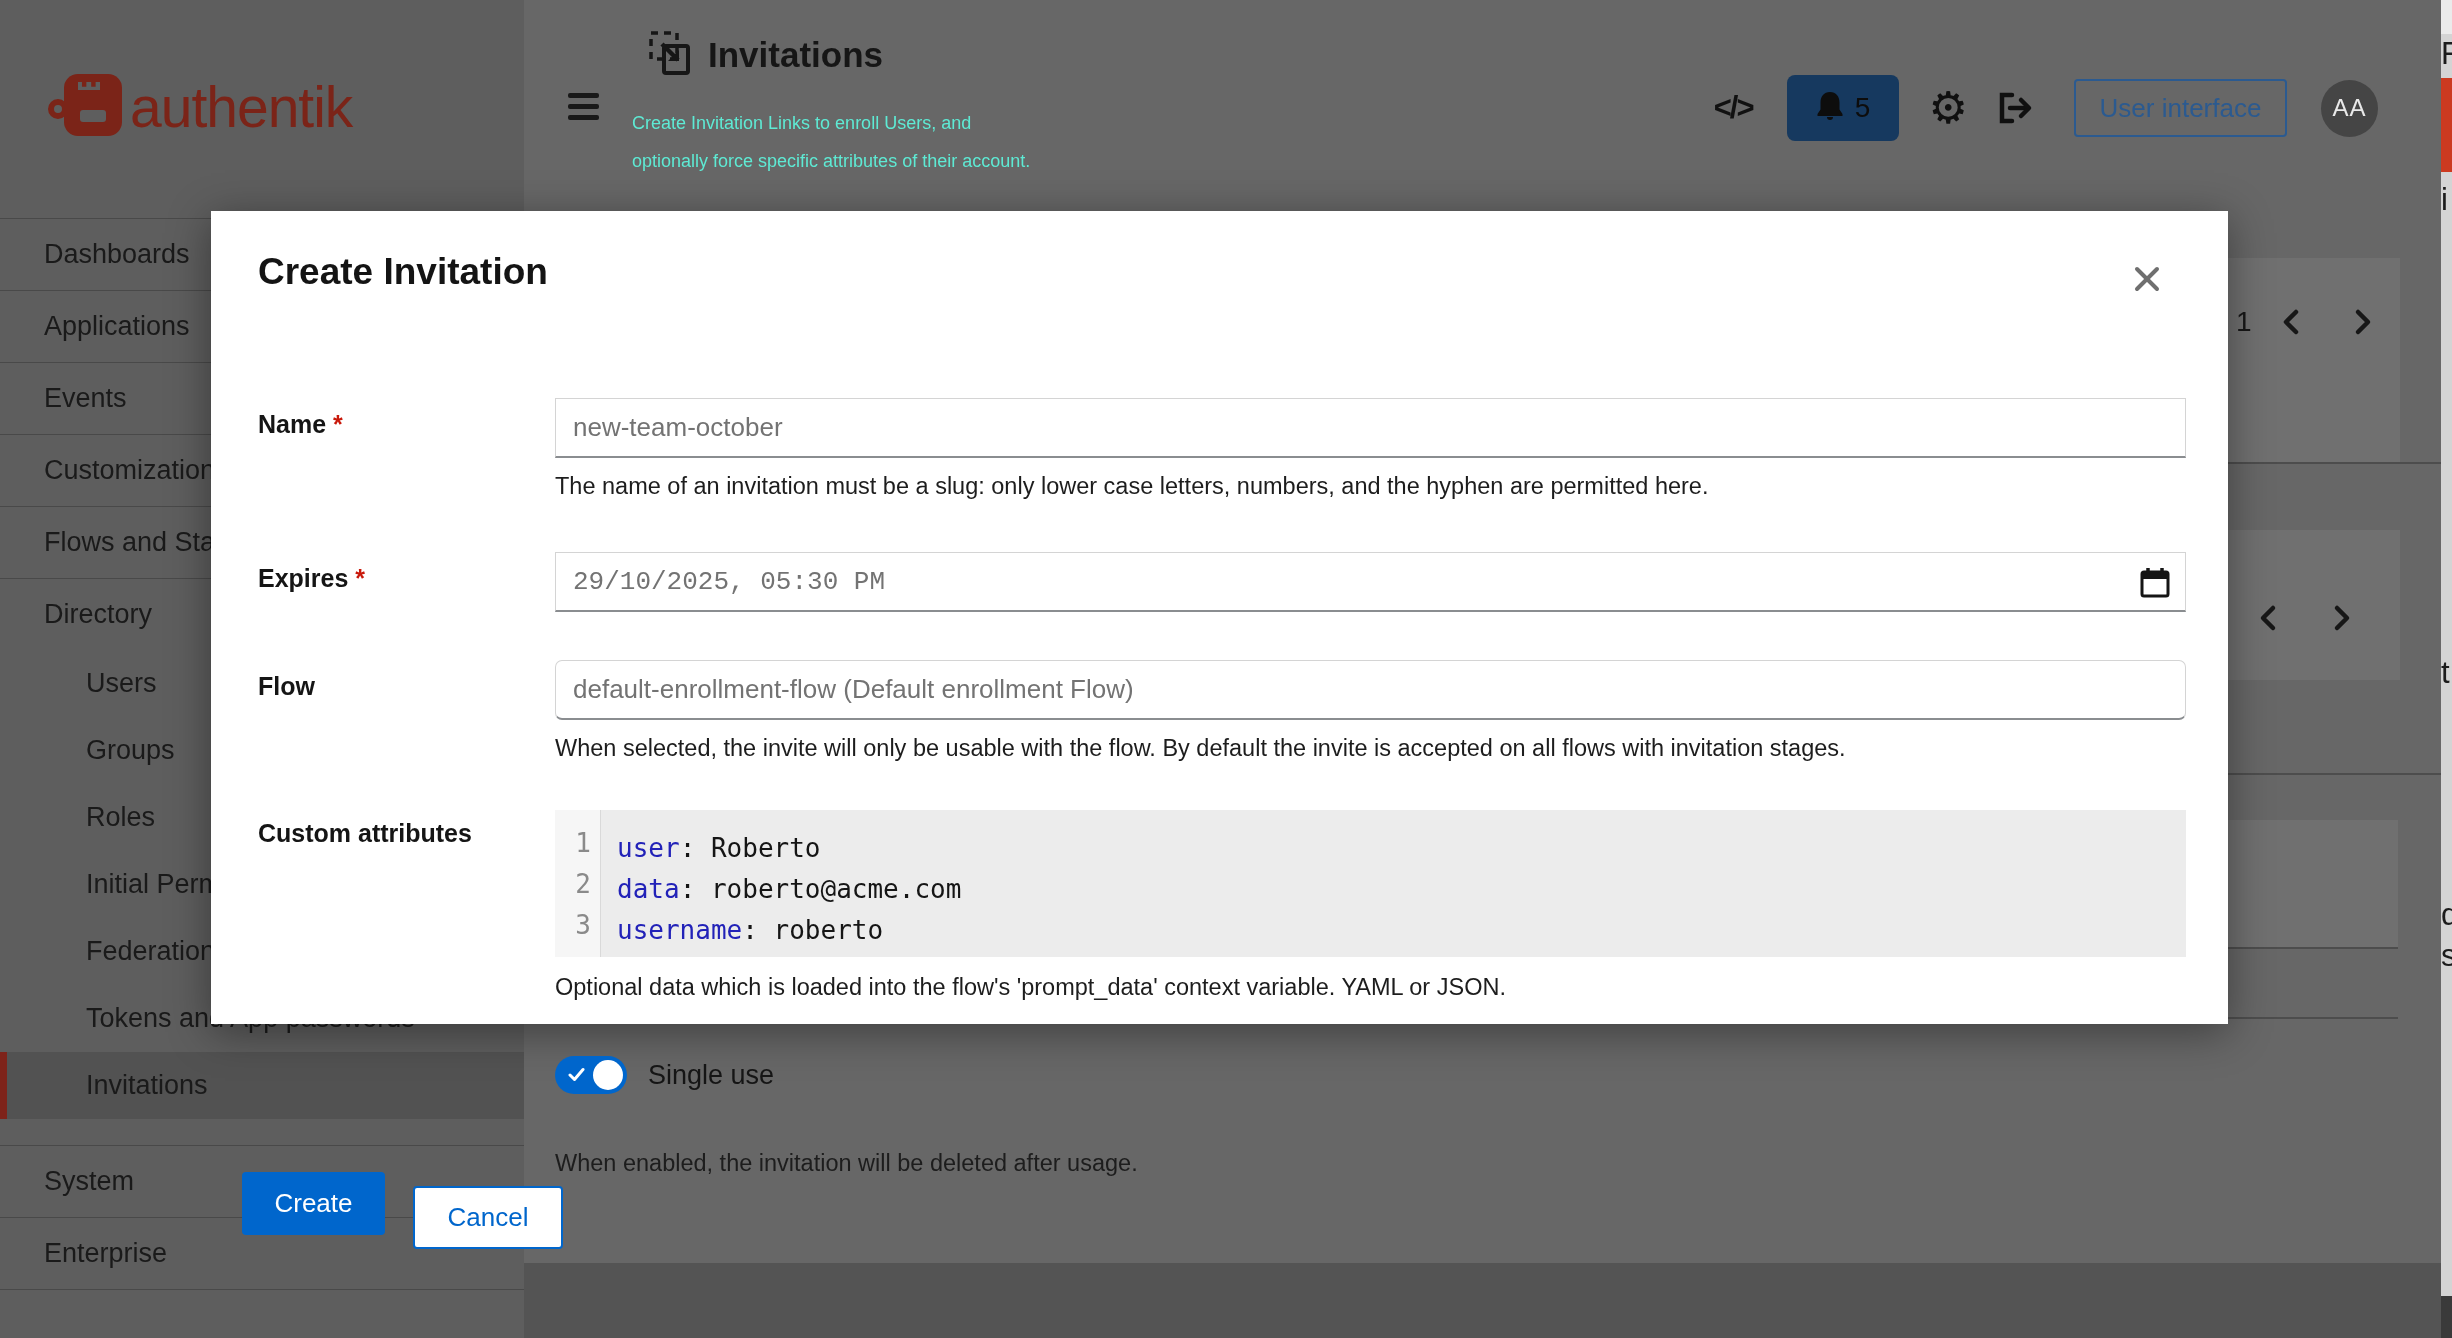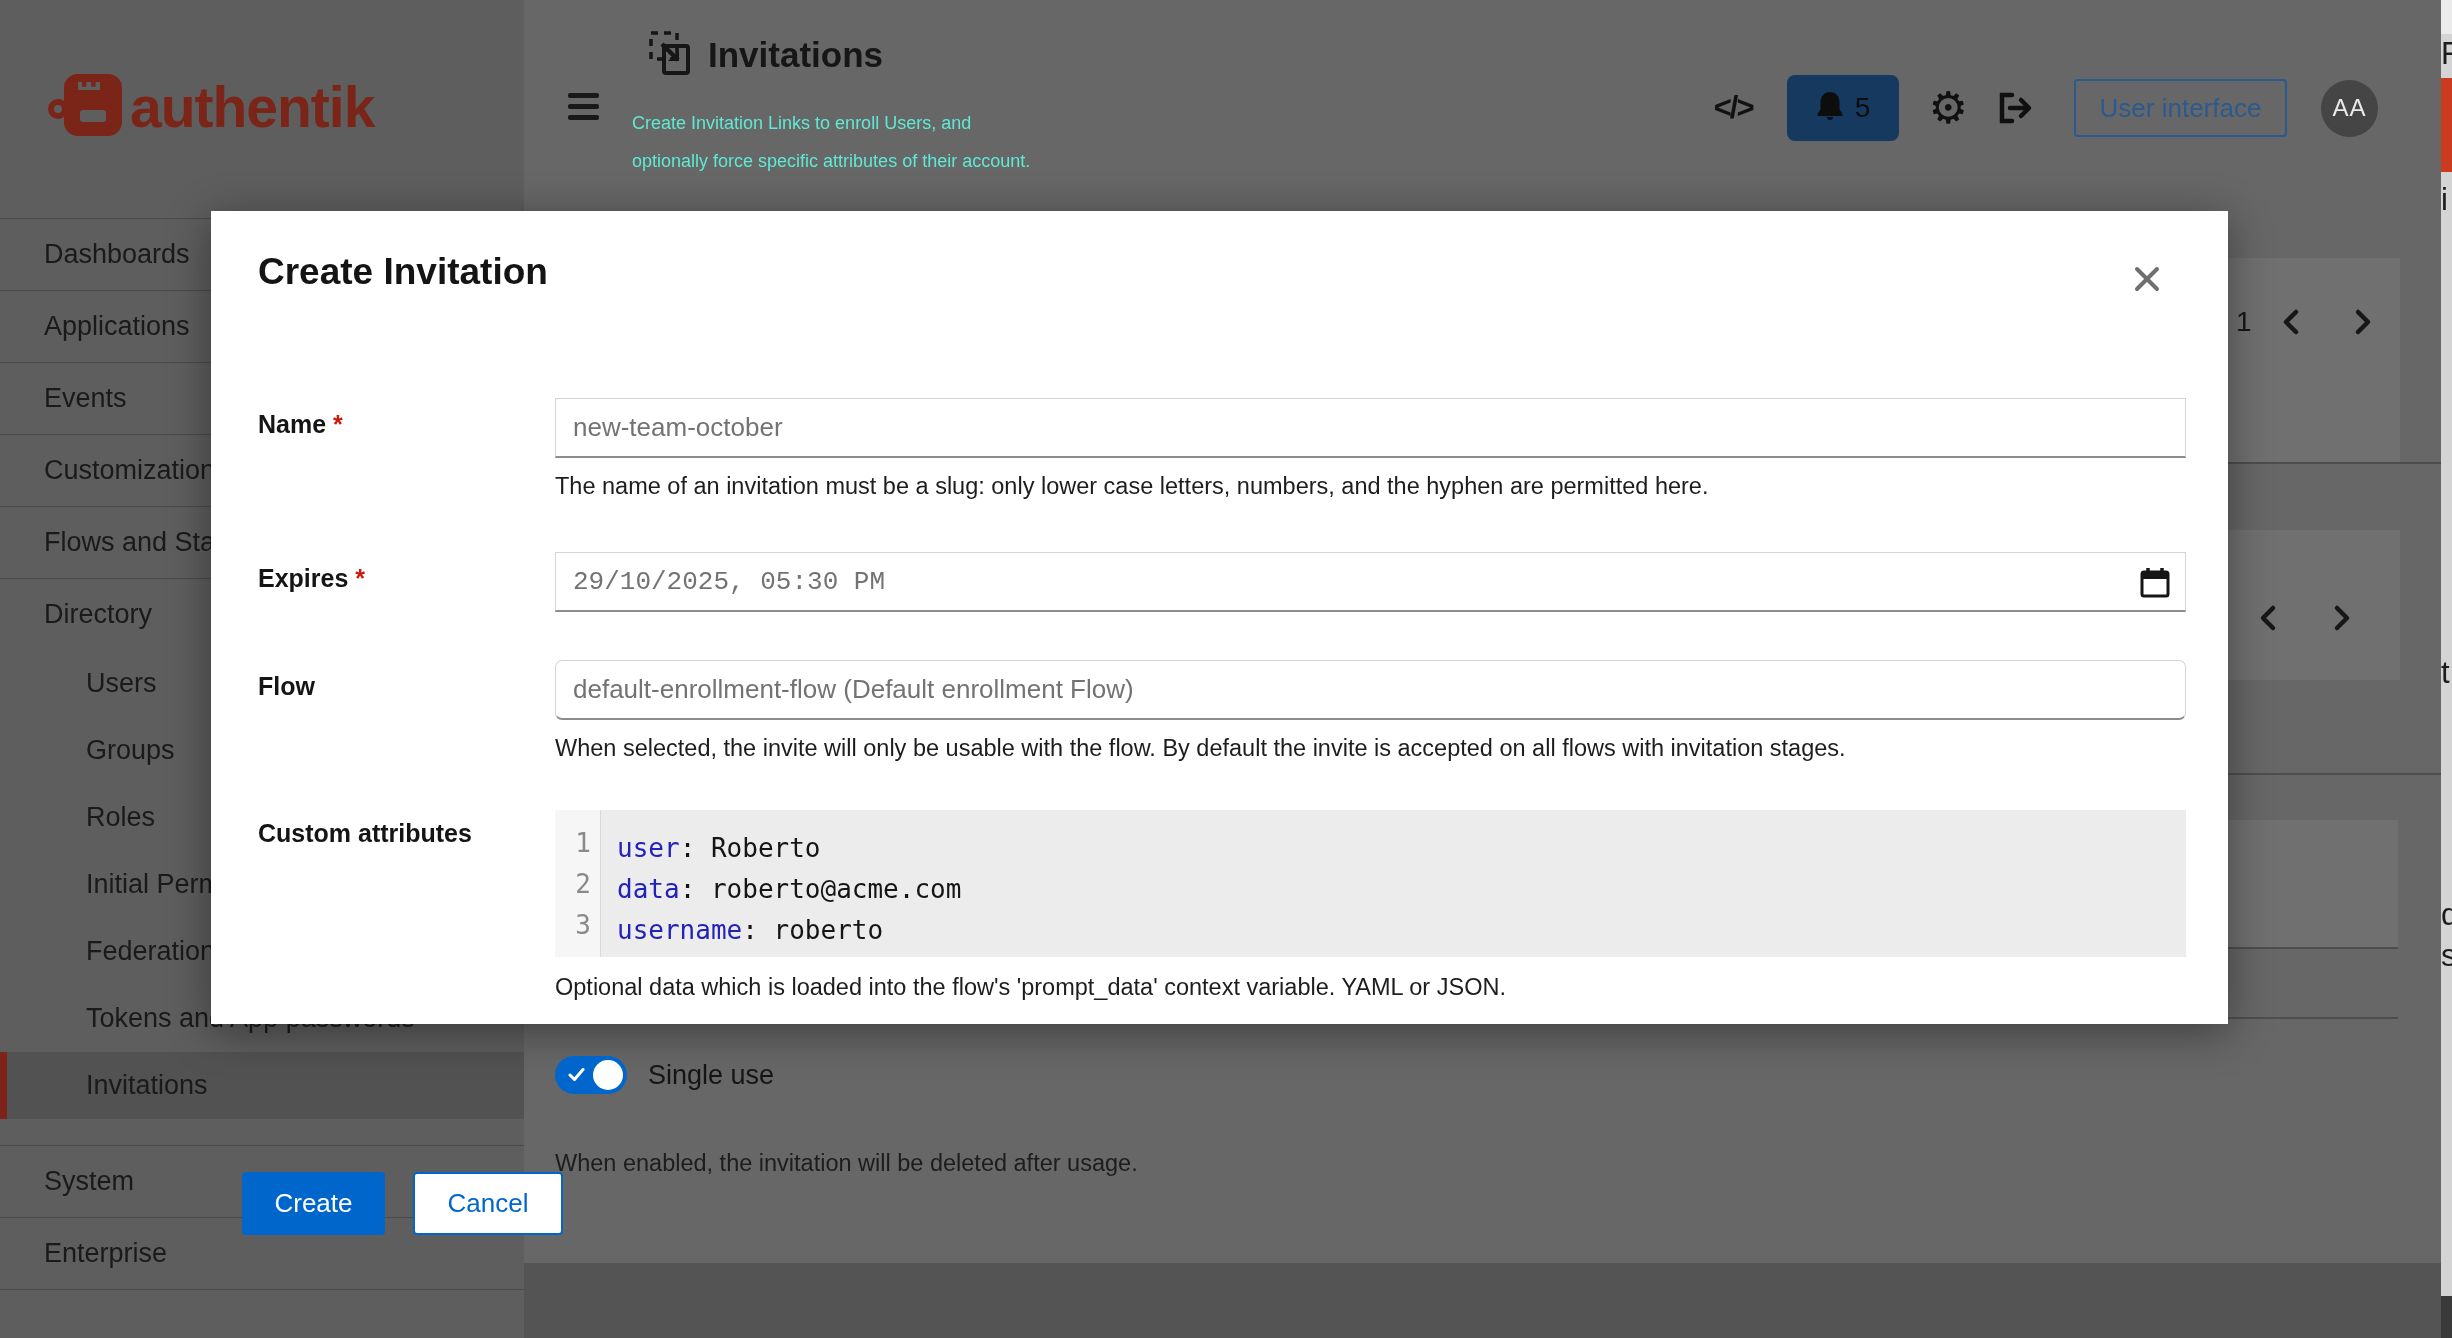--- a/index.html
+++ b/index.html
@@ -14,21 +14,21 @@
   .sidebar { left:0; top:0; width:524px; height:1338px; background:#5e5e5e; z-index:1; }
   .brand { position:absolute; left:0; top:0; width:524px; height:218px; }
   .brand-ring { position:absolute; left:48px; top:99px; width:20px; height:20px;
     border:6px solid #7b2418; border-radius:50%; }
   .brand-square { position:absolute; left:64px; top:74px; width:58px; height:62px;
     background:#7b2418; border-radius:14px; }
   .brand-square:before { content:""; position:absolute; left:14px; top:8px; width:22px; height:8px;
     background:#5e5e5e; clip-path:polygon(0 0,18% 0,18% 60%,38% 60%,38% 0,60% 0,60% 60%,80% 60%,80% 0,100% 0,100% 100%,0 100%); }
   .brand-square:after { content:""; position:absolute; left:16px; top:36px; width:26px; height:12px;
     background:#5e5e5e; border-radius:3px; }
-  .brand-word { position:absolute; left:130px; top:74px; font-size:57px; font-weight:700;
+  .brand-word { position:absolute; left:130px; top:74px; font-size:57px; font-weight:400;
     letter-spacing:-1px; color:#7b2418;text-align:right; }
   .nav { position:absolute; left:0; top:218px; width:524px; display:flex; flex-direction:column; }
   .nav-item { display:flex; align-items:center; height:72px; padding-left:44px;
     font-size:27px; color:#1a1a1a; white-space:nowrap; border-top:1px solid rgba(0,0,0,0.22); cursor:pointer; }
   .nav-item.sub { height:67px; padding-left:86px; border-top:none; }
   .nav-item.selected { background:rgba(0,0,0,0.12); border-left:7px solid #7e231a; padding-left:79px; }
   .nav-item.gap-above { margin-top:26px; }
   .nav-end { height:0; border-top:1px solid rgba(0,0,0,0.22); }
 
   
@@ -92,21 +92,21 @@
 
   .switch { position:absolute; left:344px; top:845px; width:72px; height:38px; border-radius:19px;
     background:#0066cc; cursor:pointer; }
   .switch .knob { position:absolute; right:4px; top:4px; width:30px; height:30px; border-radius:50%; background:#fff; }
   .switch svg { position:absolute; left:13px; top:11px; }
   .switch-label { position:absolute; left:437px; top:849px; font-size:27px; color:#151515; }
 
   .btn { position:absolute; top:961px; height:63px; border-radius:4px; font-size:26px;
     font-family:inherit; cursor:pointer; }
   .btn-primary { left:31px; width:143px; background:#0066cc; border:none; color:#fff; }
-  .btn-secondary { left:202px; width:150px; background:#fff; border:2px solid #0066cc; color:#0066cc; }
+  .btn-secondary { left:202px; width:150px; background:#fff; border:2px solid #0066cc; color:#0066cc;margin-top:14px; }
 </style>
 </head>
 <body>
 
 <div class="screen">
 
   <nav class="sidebar abs">
     <div class="brand">
       <span class="brand-ring"></span>
       <span class="brand-square"></span>

